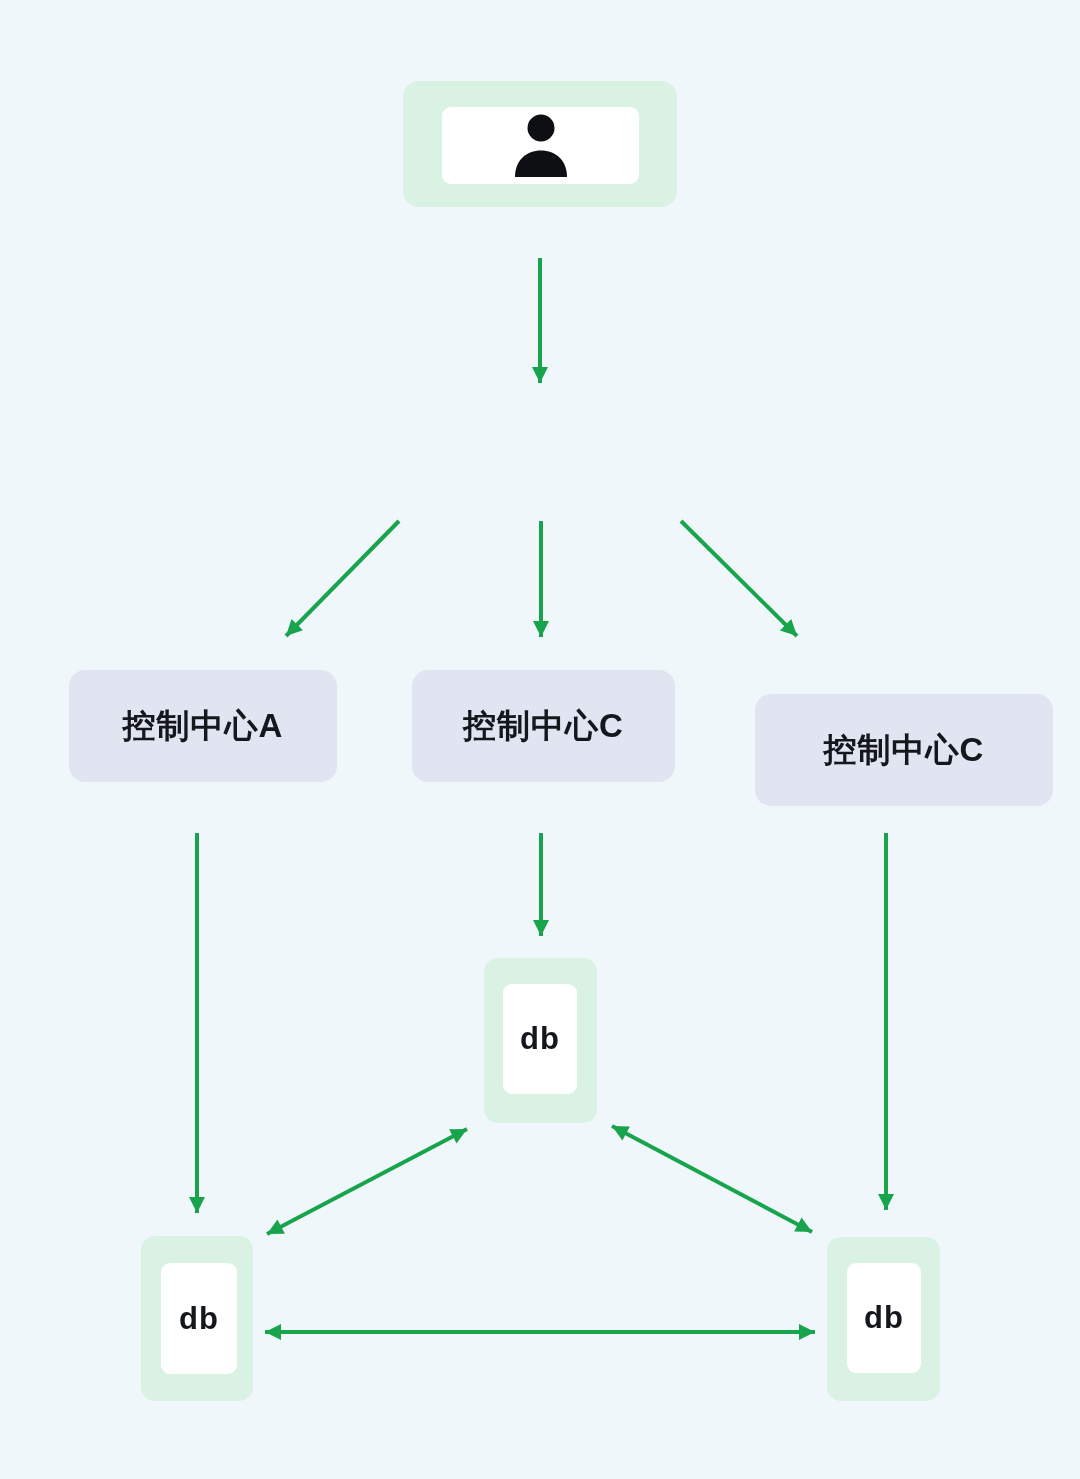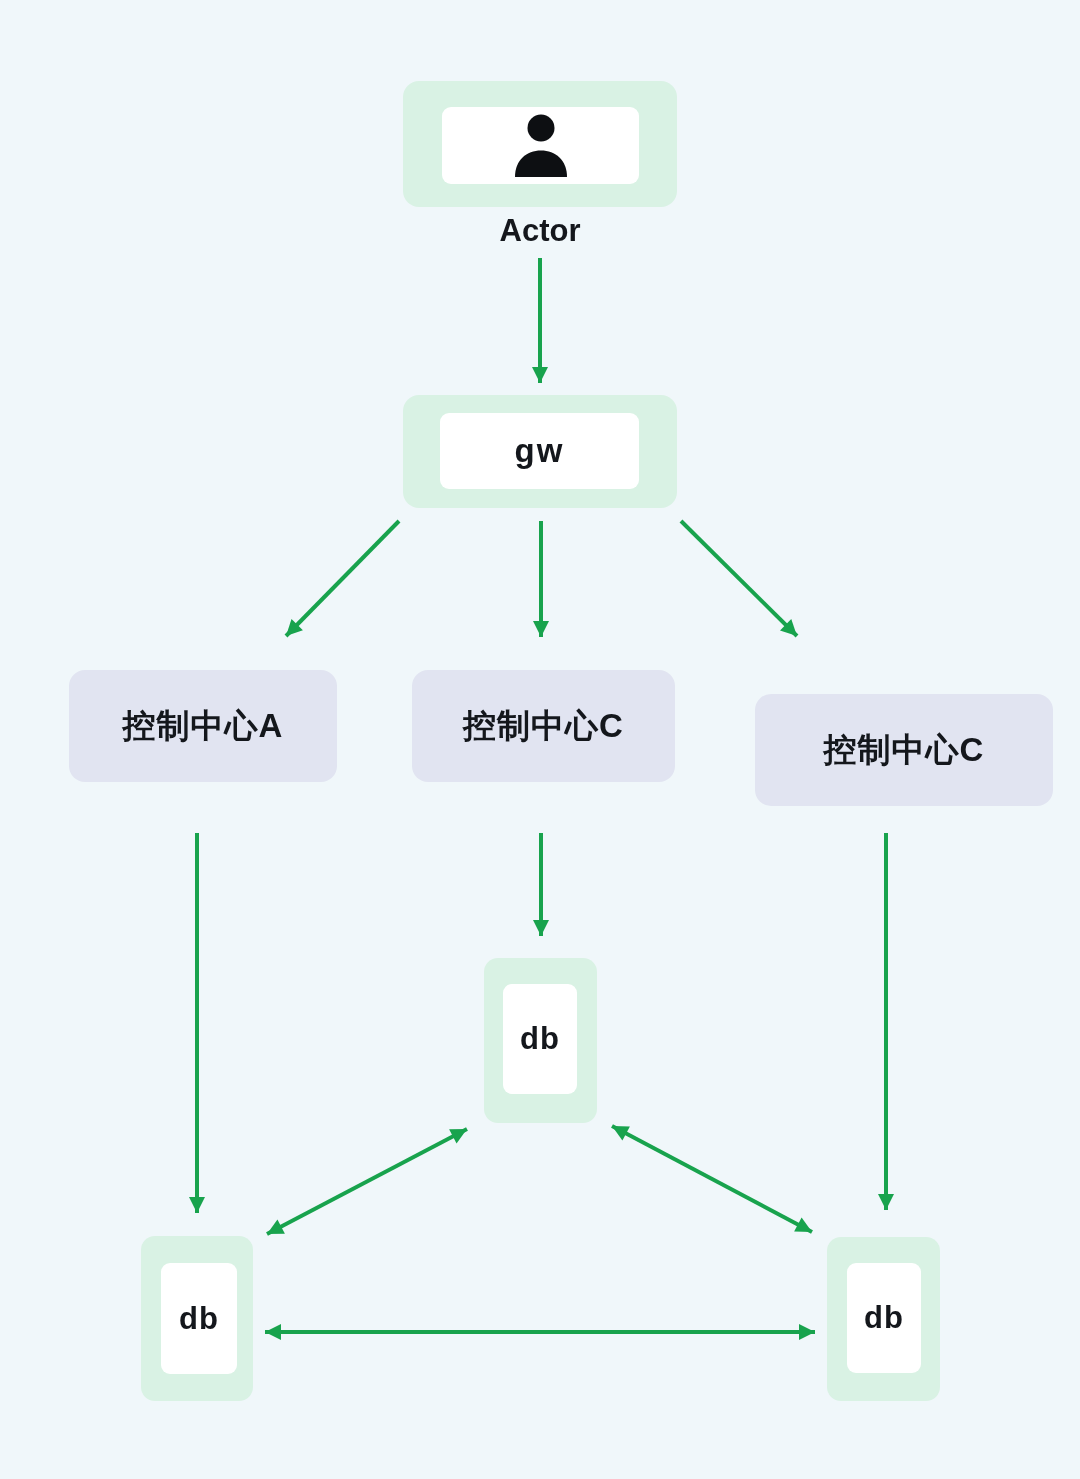--- a/index.html
+++ b/index.html
@@ -93,27 +93,21 @@
   <div class="node card-mint" style="left:403px; top:81px; width:274px; height:126px;">
     <div class="inner-white" style="left:39px; top:26px; width:197px; height:77px;">
       <span>
         <svg class="person-svg" width="56" height="66" viewBox="0 0 56 66" fill="#0d0f12">
           <circle cx="28" cy="15" r="13.5"></circle>
           <path d="M2,64 C2,47 13.5,37.5 28,37.5 C42.5,37.5 54,47 54,64 Z"></path>
         </svg>
       </span>
     </div>
   </div>
-  <div class="free-label" style="left:440px; top:213px; width:200px;">Actor</div>
 
-  <div class="node card-mint" style="left:403px; top:395px; width:274px; height:113px;">
-    <div class="inner-white" style="left:37px; top:18px; width:199px; height:76px;">
-      <span class="node-label-text">gw</span>
-    </div>
-  </div>
 
   <div class="node card-lavender" style="left:69px; top:670px; width:268px; height:112px;">
     <span>控制中心A</span>
   </div>
   <div class="node card-lavender" style="left:412px; top:670px; width:263px; height:112px;">
     <span>控制中心C</span>
   </div>
   <div class="node card-lavender" style="left:755px; top:694px; width:298px; height:112px;">
     <span>控制中心C</span>
   </div>

